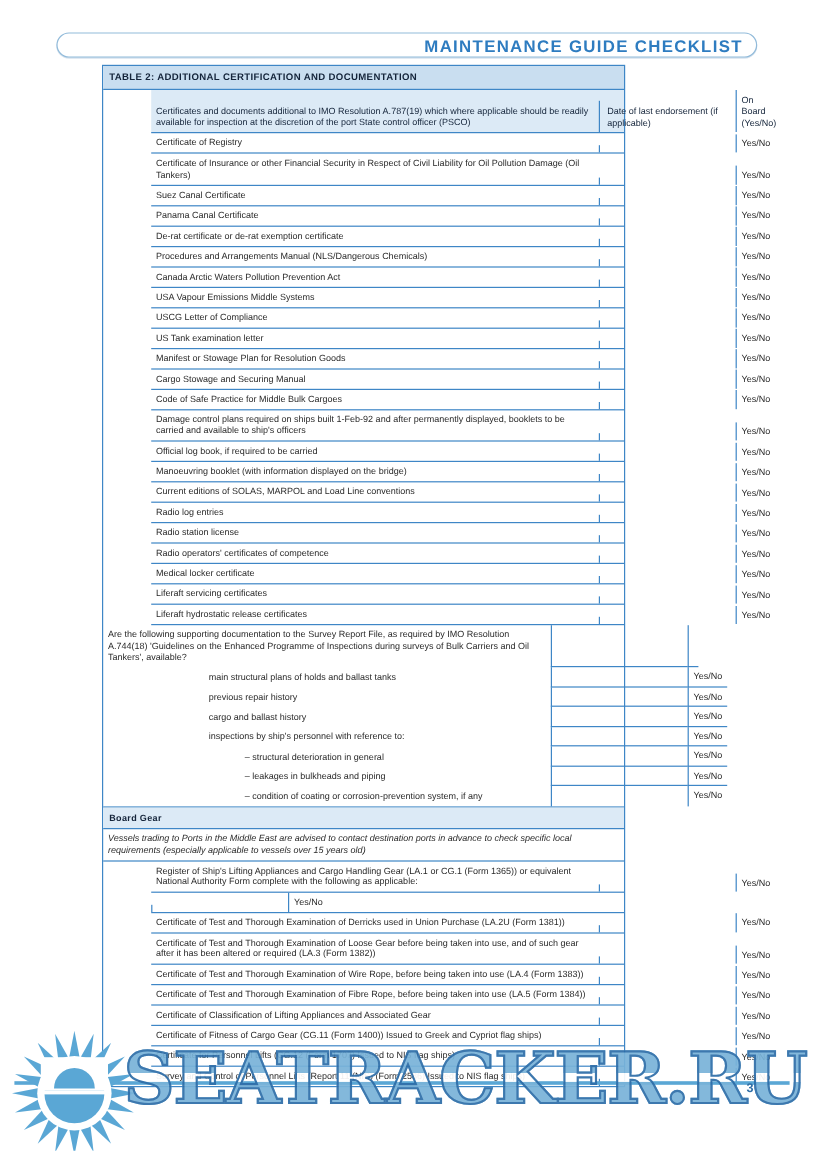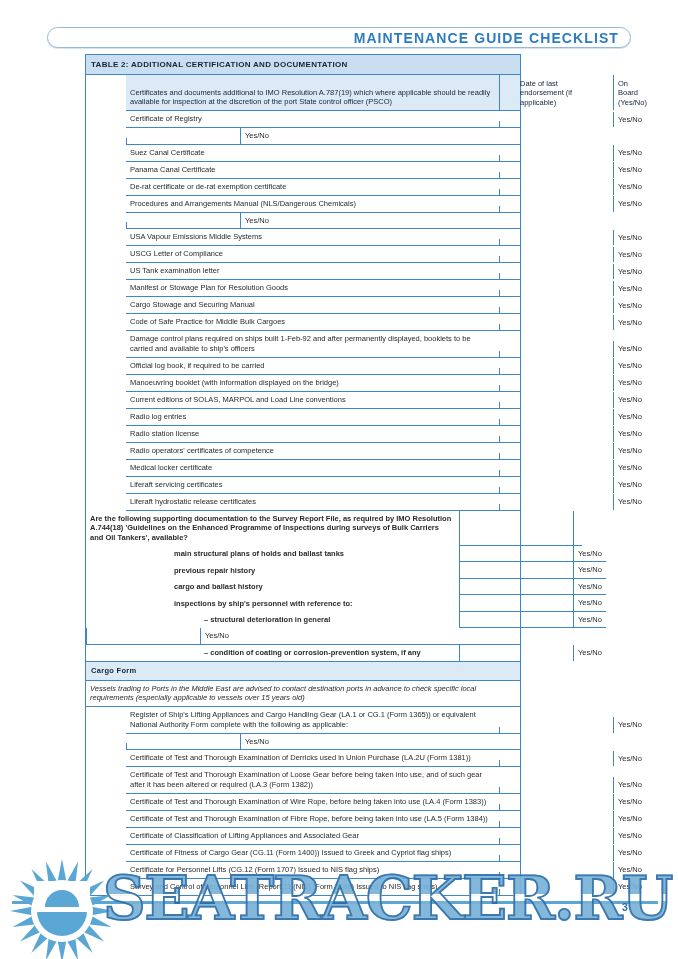--- a/index.html
+++ b/index.html
@@ -41,27 +41,27 @@
     z-index:1;
   }
   .t-title{
     background:var(--title-bg);
     border-bottom:1px solid var(--bd);
     font-size:8px;font-weight:bold;letter-spacing:.3px;color:#14243a;
     padding:4.5px 5px;
   }
   .row{display:flex;align-items:flex-end;border-bottom:1px solid var(--bd);margin-left:40px;}
   .c1{flex:0 0 373px;padding:3px 5px 3.5px 4px;}
-  .c2{flex:0 0 114px;border-left:1px solid var(--bd);padding:3px 20px;}
+  .c2{flex:0 0 114px;border-left:1px solid var(--bd);padding:3px 6px;}
   .c3{flex:1;border-left:1px solid var(--bd);padding:3px 4px;}
   .t-header{background:var(--head-bg);min-height:34px;}
   .t-header .c1,.t-header .c2,.t-header .c3{padding-top:4px;color:#14243a;}
   
   .survey-row{display:flex;align-items:stretch;border-bottom:none;}
-  .survey-row .c1{display:flex;align-items:center;font-weight:bold;}
+  .survey-row .c1{display:flex;align-items:center;}
   .survey-row .c2,.survey-row .c3{border-bottom:1px solid var(--bd);}
   .survey-row.q .c1{align-items:flex-start;padding-top:3px;}
   #survey-rows .survey-row:last-child .c2,
   #survey-rows .survey-row:last-child .c3{border-bottom:none;}
   #survey-rows{border-bottom:1px solid var(--bd);}
   .ind1{padding-left:88px;}
   .ind2{padding-left:118px;}
   .survey-row:not(.q) .c1{min-height:16.5px;padding-top:0;padding-bottom:0;}
   
   .section-bar{
@@ -112,20 +112,21 @@
     <div class="c3">On Board (Yes/No)</div>
   </div>
 
   <div id="rows-main">
       <div class="row">
         <div class="c1">Certificate of Registry</div>
         <div class="c2"></div>
         <div class="c3">Yes/No</div>
       </div>
       <div class="row">
+        <div class="c1">Certificate of Insurance or other Financial Security in Respect of Civil Liability for Oil Pollution Damage (Oil Tankers)</div>
         <div class="c2"></div>
         <div class="c3">Yes/No</div>
       </div>
       <div class="row">
         <div class="c1">Suez Canal Certificate</div>
         <div class="c2"></div>
         <div class="c3">Yes/No</div>
       </div>
       <div class="row">
         <div class="c1">Panama Canal Certificate</div>
@@ -136,20 +137,21 @@
         <div class="c1">De-rat certificate or de-rat exemption certificate</div>
         <div class="c2"></div>
         <div class="c3">Yes/No</div>
       </div>
       <div class="row">
         <div class="c1">Procedures and Arrangements Manual (NLS/Dangerous Chemicals)</div>
         <div class="c2"></div>
         <div class="c3">Yes/No</div>
       </div>
       <div class="row">
+        <div class="c1">Canada Arctic Waters Pollution Prevention Act</div>
         <div class="c2"></div>
         <div class="c3">Yes/No</div>
       </div>
       <div class="row">
         <div class="c1">USA Vapour Emissions Middle Systems</div>
         <div class="c2"></div>
         <div class="c3">Yes/No</div>
       </div>
       <div class="row">
         <div class="c1">USCG Letter of Compliance</div>
@@ -253,31 +255,32 @@
         <div class="c1 ind1">inspections by ship's personnel with reference to:</div>
         <div class="c2"></div>
         <div class="c3">Yes/No</div>
       </div>
       <div class="survey-row">
         <div class="c1 ind2">– structural deterioration in general</div>
         <div class="c2"></div>
         <div class="c3">Yes/No</div>
       </div>
       <div class="survey-row">
+        <div class="c1 ind2">– leakages in bulkheads and piping</div>
         <div class="c2"></div>
         <div class="c3">Yes/No</div>
       </div>
       <div class="survey-row">
         <div class="c1 ind2">– condition of coating or corrosion-prevention system, if any</div>
         <div class="c2"></div>
         <div class="c3">Yes/No</div>
       </div>
     </div>
 
-  <div class="section-bar">Cargo Form</div>
+  <div class="section-bar">Board Gear</div>
   <div class="note-row">Vessels trading to Ports in the Middle East are advised to contact destination ports in advance to check specific local requirements (especially applicable to vessels over 15 years old)</div>
 
   <div id="rows-cargo">
       <div class="row">
         <div class="c1">Register of Ship's Lifting Appliances and Cargo Handling Gear (LA.1 or CG.1 (Form 1365)) or equivalent National Authority Form complete with the following as applicable:</div>
         <div class="c2"></div>
         <div class="c3">Yes/No</div>
       </div>
       <div class="row">
         <div class="c2"></div>

